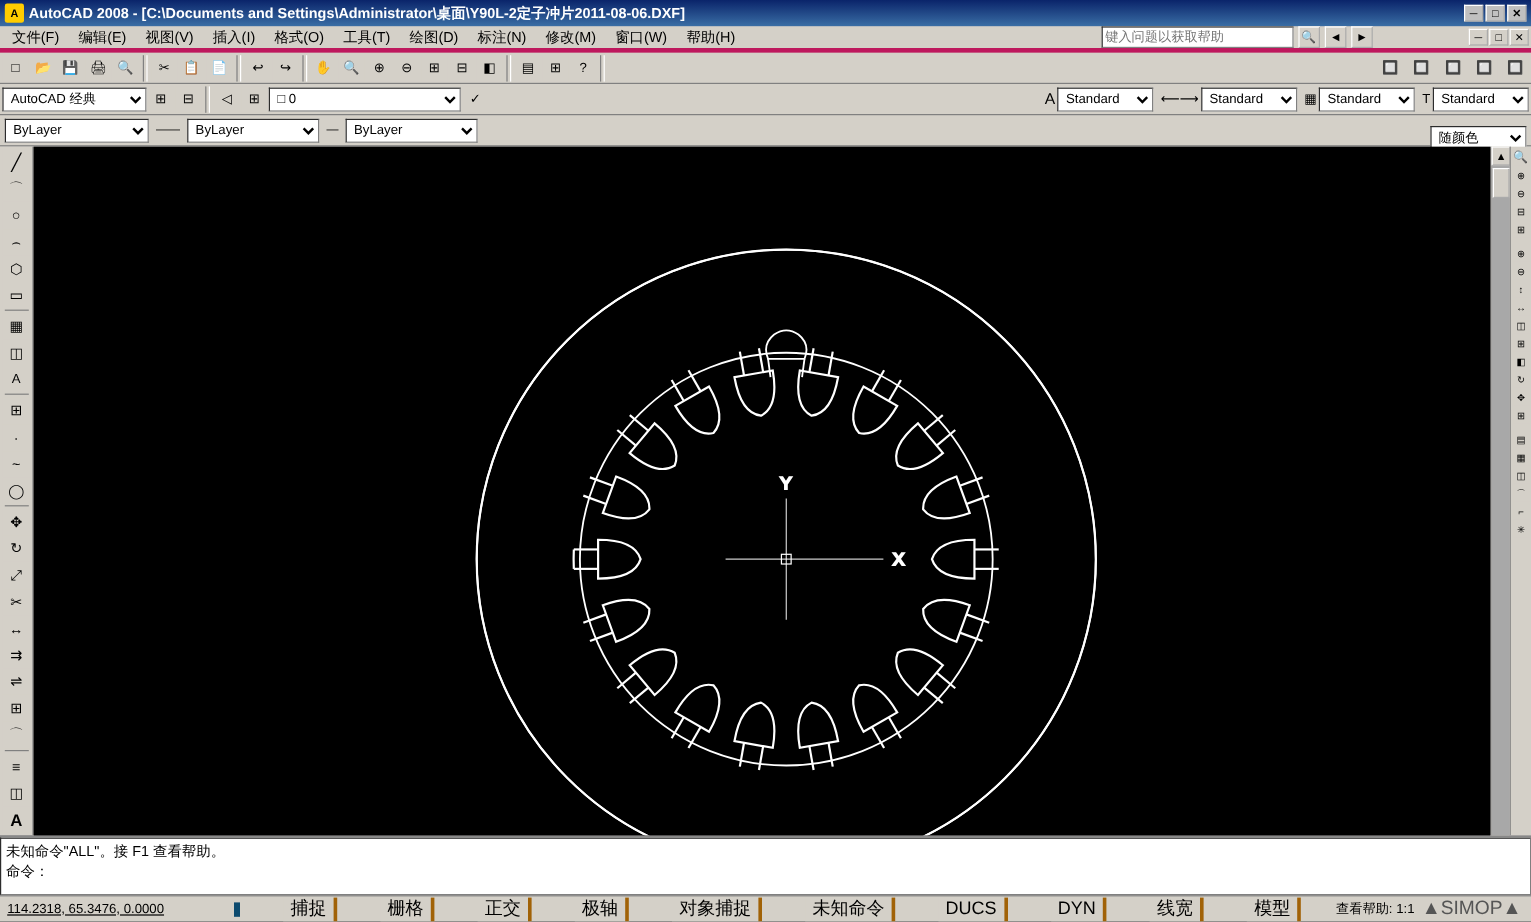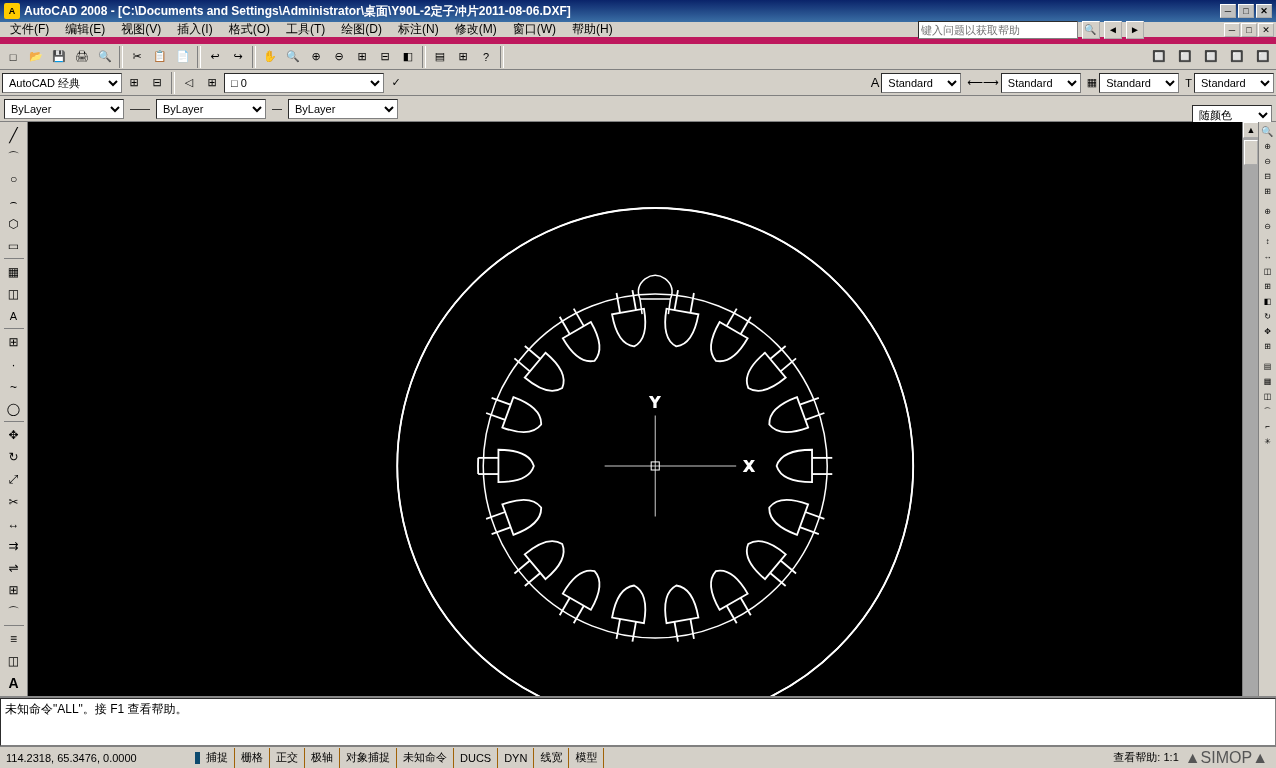--- a/index.html
+++ b/index.html
@@ -13,21 +13,21 @@
     }
     #title-bar-left { display: flex; align-items: center; gap: 4px; }
     #title-bar-icon { width: 16px; height: 16px; background: #ffcc00; border-radius: 2px; display: flex; align-items: center; justify-content: center; font-size: 9px; color: #000; font-weight: bold; }
     #title-bar-buttons { display: flex; gap: 2px; }
     .title-btn { width: 16px; height: 14px; background: #c0c0c0; border: 1px outset #fff; display: flex; align-items: center; justify-content: center; font-size: 9px; cursor: pointer; color: #000; }
 
     
     #menu-bar {
       width: 100%; height: 22px; background: #d4d0c8;
       display: flex; align-items: center; padding: 0 2px;
-      border-bottom: 7px solid #be185d;
+      border-bottom: 4px solid #be185d;
     }
     .menu-item { padding: 2px 8px; cursor: pointer; font-size: 12px; color: #000; }
     #search-input { flex: 1; height: 18px; font-size: 11px; border: 1px inset #808080; background: white; padding: 0 2px; }
     .search-btn { width: 18px; height: 18px; background: #d4d0c8; border: 1px outset #fff; margin-left: 2px; display: flex; align-items: center; justify-content: center; font-size: 10px; cursor: pointer; }
 
     
     .toolbar {
       width: 100%; height: 26px; background: #d4d0c8;
       display: flex; align-items: center; padding: 1px 2px; gap: 1px;
       border-bottom: 1px solid #808080;
@@ -106,23 +106,24 @@
     #status-bar {
       width: 100%; height: 22px; background: #d4d0c8;
       display: flex; align-items: center; border-top: 1px solid #808080;
       font-size: 11px;
     }
     #coords-display {
       width: 200px; padding: 0 4px; border-right: 1px solid #808080;
       font-size: 11px;
     }
     .status-btn {
-      padding: 0 6px; height: 20px; border-right: 1px solid #a16207;
-      display: flex; align-items: center; cursor: pointer; font-size: 11px;
+      padding: 0 6px; height: 20px; border-right: 3px solid #a16207;
+      display: flex; align-items: center; cursor: pointer; font-size: 15px;
       background: #d4d0c8;
+      margin-left: 36px;
     }
     #status-right { margin-left: auto; padding-right: 4px; font-size: 11px; }
 
     
     #main-layout { display: flex; flex-direction: column; height: 768px; }
     #workspace-row { display: flex; flex: 1; overflow: hidden; }
     #canvas-wrapper { flex: 1; display: flex; flex-direction: column; }
     #canvas-and-rscroll { flex: 1; display: flex; }
   </style>
 </head>
@@ -477,25 +478,26 @@
           <div class="re-btn">✳</div>
         </div>
       </div>
 
     </div>
   </div>
 
   <div id="command-area" style="width:100%; background:#d4d0c8; border-top:2px solid #888;">
     <div id="command-output" style="background:white; border:1px inset #808080; padding:2px 4px; font-size:12px; height:48px; overflow:hidden;">
       <div>未知命令"ALL"。接 F1 查看帮助。</div>
+      <div>命令：</div>
     </div>
   </div>
 
   <div id="status-bar" style="width:100%; height:22px; background:#d4d0c8; display:flex; align-items:center; border-top:1px solid #808080; font-size:11px;">
-    <div id="coords-display" style="width:200px; padding:0 6px; border-right:5px solid #0c4a6e; font-size:11px;">114.2318, 65.3476, 0.0000</div>
+    <div id="coords-display" style="width:200px; padding:0 6px; border-right:5px solid #0c4a6e; font-size:11px;text-decoration:underline;">114.2318, 65.3476, 0.0000</div>
     <div class="status-btn">捕捉</div>
     <div class="status-btn">栅格</div>
     <div class="status-btn">正交</div>
     <div class="status-btn">极轴</div>
     <div class="status-btn">对象捕捉</div>
     <div class="status-btn">未知命令</div>
     <div class="status-btn">DUCS</div>
     <div class="status-btn">DYN</div>
     <div class="status-btn">线宽</div>
     <div class="status-btn">模型</div>

